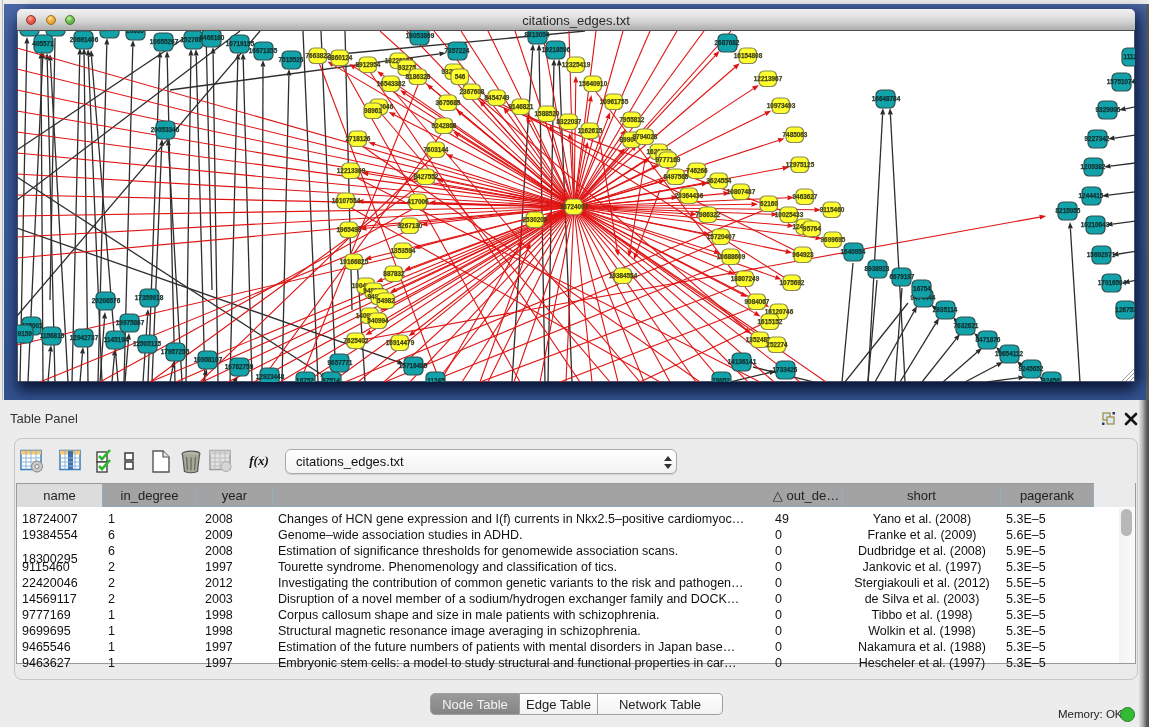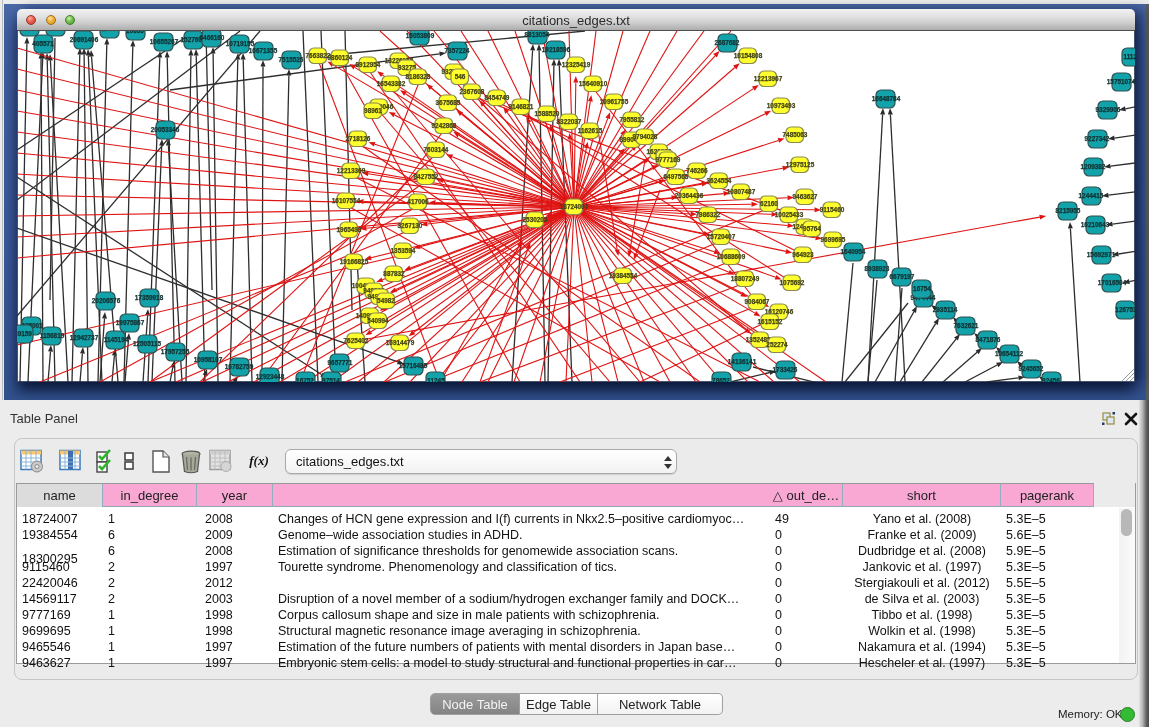--- a/index.html
+++ b/index.html
@@ -40,21 +40,21 @@
 
   
   #dd { left:285px; top:449px; width:392px; height:25px; background:linear-gradient(180deg,#ffffff,#f2f2f2);
         border:1px solid #a9a9a9; border-radius:6px; box-shadow:0 1px 1px rgba(0,0,0,0.12); }
   #ddtext { left:10px; top:4px; font-size:13px; color:#111; }
   .ddarr { left:378px; width:0; height:0; border-left:4px solid transparent; border-right:4px solid transparent; }
   #dda1 { top:6px; border-bottom:5px solid #333; }
   #dda2 { top:14px; border-top:5px solid #333; }
 
   
-  #thead { left:17px; top:483px; width:1077px; height:24px; background:#f9a8d4; border-top:1px solid #9a9a9a; border-bottom:1px solid #8fa8b8; }
+  #thead { left:17px; top:483px; width:1077px; height:24px; background:#a3a3a3; border-top:1px solid #9a9a9a; border-bottom:1px solid #8fa8b8; }
   .hcell { position:absolute; top:0; height:24px; font-size:13px; color:#222; text-align:center; line-height:23px;
            border-right:1px solid #93aebe; }
   #tbody { left:17px; top:507px; width:1118px; height:157px; background:#fff; border-bottom:1px solid #9a9a9a; font-size:12.5px; color:#111; }
   .row { position:absolute; height:16px; line-height:16px; white-space:nowrap; }
   .c0 { left:5px; width:85px; } .c1 { left:91px; width:90px; } .c2 { left:188px; width:70px; }
   .c3 { left:261px; width:492px; overflow:hidden; } .c4 { left:758px; width:68px; }
   .c5 { left:826px; width:158px; text-align:center; } .c6 { left:989px; width:90px; }
   #vscroll { left:1119px; top:508px; width:16px; height:155px; background:linear-gradient(90deg,#f2f2f2,#fbfbfb); }
   #vthumb { left:1121px; top:509px; width:11px; height:27px; background:#b8b8b8; border-radius:6px; }
   #tright { left:1135px; top:483px; width:1px; height:181px; background:#9a9a9a; }
@@ -852,20 +852,21 @@
     <span class="row c0" style="top:52px">9115460</span>
     <span class="row c1" style="top:52px">2</span>
     <span class="row c2" style="top:52px">1997</span>
     <span class="row c3" style="top:52px">Tourette syndrome. Phenomenology and classification of tics.</span>
     <span class="row c4" style="top:52px">0</span>
     <span class="row c5" style="top:52px">Jankovic et al. (1997)</span>
     <span class="row c6" style="top:52px">5.3E–5</span>
     <span class="row c0" style="top:68px">22420046</span>
     <span class="row c1" style="top:68px">2</span>
     <span class="row c2" style="top:68px">2012</span>
+    <span class="row c3" style="top:68px">Investigating the contribution of common genetic variants to the risk and pathogen…</span>
     <span class="row c4" style="top:68px">0</span>
     <span class="row c5" style="top:68px">Stergiakouli et al. (2012)</span>
     <span class="row c6" style="top:68px">5.5E–5</span>
     <span class="row c0" style="top:84px">14569117</span>
     <span class="row c1" style="top:84px">2</span>
     <span class="row c2" style="top:84px">2003</span>
     <span class="row c3" style="top:84px">Disruption of a novel member of a sodium/hydrogen exchanger family and DOCK…</span>
     <span class="row c4" style="top:84px">0</span>
     <span class="row c5" style="top:84px">de Silva et al. (2003)</span>
     <span class="row c6" style="top:84px">5.3E–5</span>
@@ -881,21 +882,21 @@
     <span class="row c2" style="top:116px">1998</span>
     <span class="row c3" style="top:116px">Structural magnetic resonance image averaging in schizophrenia.</span>
     <span class="row c4" style="top:116px">0</span>
     <span class="row c5" style="top:116px">Wolkin et al. (1998)</span>
     <span class="row c6" style="top:116px">5.3E–5</span>
     <span class="row c0" style="top:132px">9465546</span>
     <span class="row c1" style="top:132px">1</span>
     <span class="row c2" style="top:132px">1997</span>
     <span class="row c3" style="top:132px">Estimation of the future numbers of patients with mental disorders in Japan base…</span>
     <span class="row c4" style="top:132px">0</span>
-    <span class="row c5" style="top:132px">Nakamura et al. (1994)</span>
+    <span class="row c5" style="top:132px">Nakamura et al. (1988)</span>
     <span class="row c6" style="top:132px">5.3E–5</span>
     <span class="row c0" style="top:148px">9463627</span>
     <span class="row c1" style="top:148px">1</span>
     <span class="row c2" style="top:148px">1997</span>
     <span class="row c3" style="top:148px">Embryonic stem cells: a model to study structural and functional properties in car…</span>
     <span class="row c4" style="top:148px">0</span>
     <span class="row c5" style="top:148px">Hescheler et al. (1997)</span>
     <span class="row c6" style="top:148px">5.3E–5</span>
   </div>
   <div class="abs" id="vscroll"></div>

